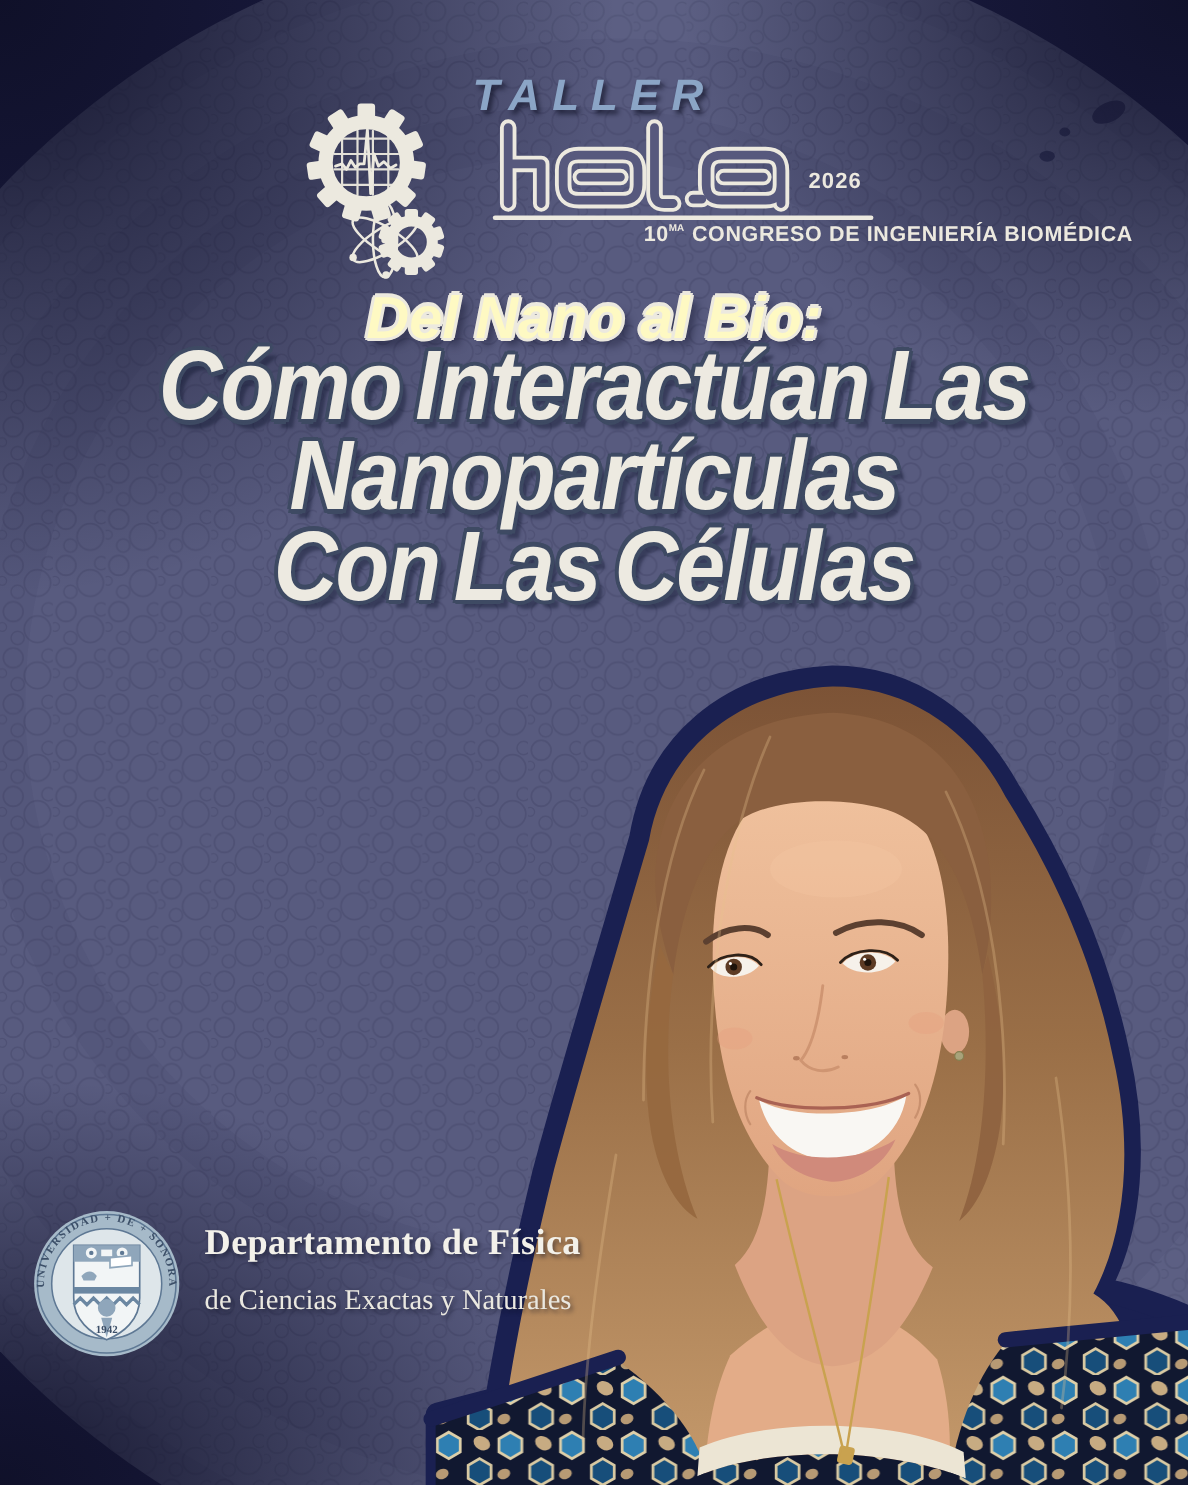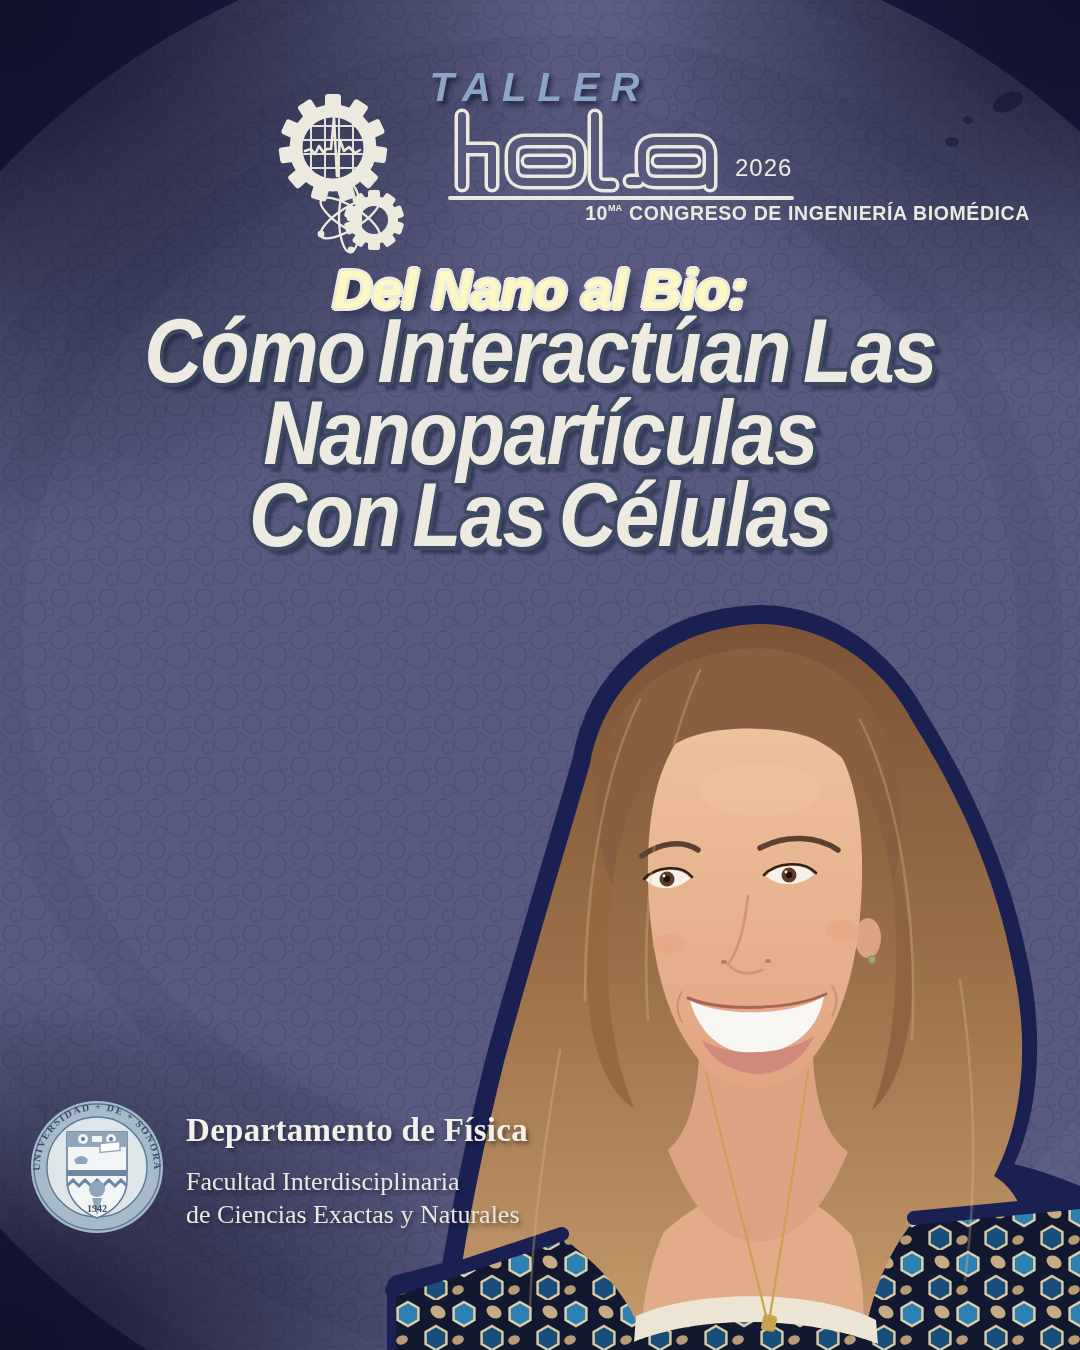--- a/index.html
+++ b/index.html
@@ -11,21 +11,21 @@
   svg{display:block;}
   .sr-only{position:absolute;width:1px;height:1px;overflow:hidden;clip:rect(0 0 0 0);white-space:nowrap;}
 
   
   .taller{
     left:0;right:0;top:36px;text-align:center;
     font-style:italic;font-weight:900;font-size:40px;letter-spacing:11px;
     color:#8ba5c6;text-shadow:3px 4px 5px rgba(10,12,30,.65);margin-top:29px;
   }
   .year2026{
-    left:735px;top:154px;font-weight:400;font-size:24px;color:#ece9df;letter-spacing:1px;
+    left:735px;top:154px;font-weight:700;font-size:20px;color:#ece9df;letter-spacing:1px;
   }
   .congress{
     left:150px;width:880px;top:202px;text-align:right;
     font-weight:700;font-size:19.5px;color:#ece9df;letter-spacing:.6px;
   }
   .congress sup{font-size:9px;vertical-align:9px;letter-spacing:0;}
   .congress .rest{margin-left:7px;}
   .kicker{
     left:0;right:0;top:258px;text-align:center;
     font-style:italic;font-weight:700;font-size:54px;color:#fef9c3;
@@ -312,17 +312,16 @@
 
   <div class="abs kicker">Del Nano al Bio:</div>
 
   <div class="abs title-line t1">Cómo Interactúan Las</div>
   <div class="abs title-line t2">Nanopartículas</div>
   <div class="abs title-line t3">Con Las Células</div>
 
 
   <div class="abs dept">
     <div class="dept-name">Departamento de Física</div>
-    <div class="dept-line">Facultad Interdisciplinaria</div>
     <div class="dept-line">de Ciencias Exactas y Naturales</div>
   </div>
 
 </div>
 
 </body></html>

